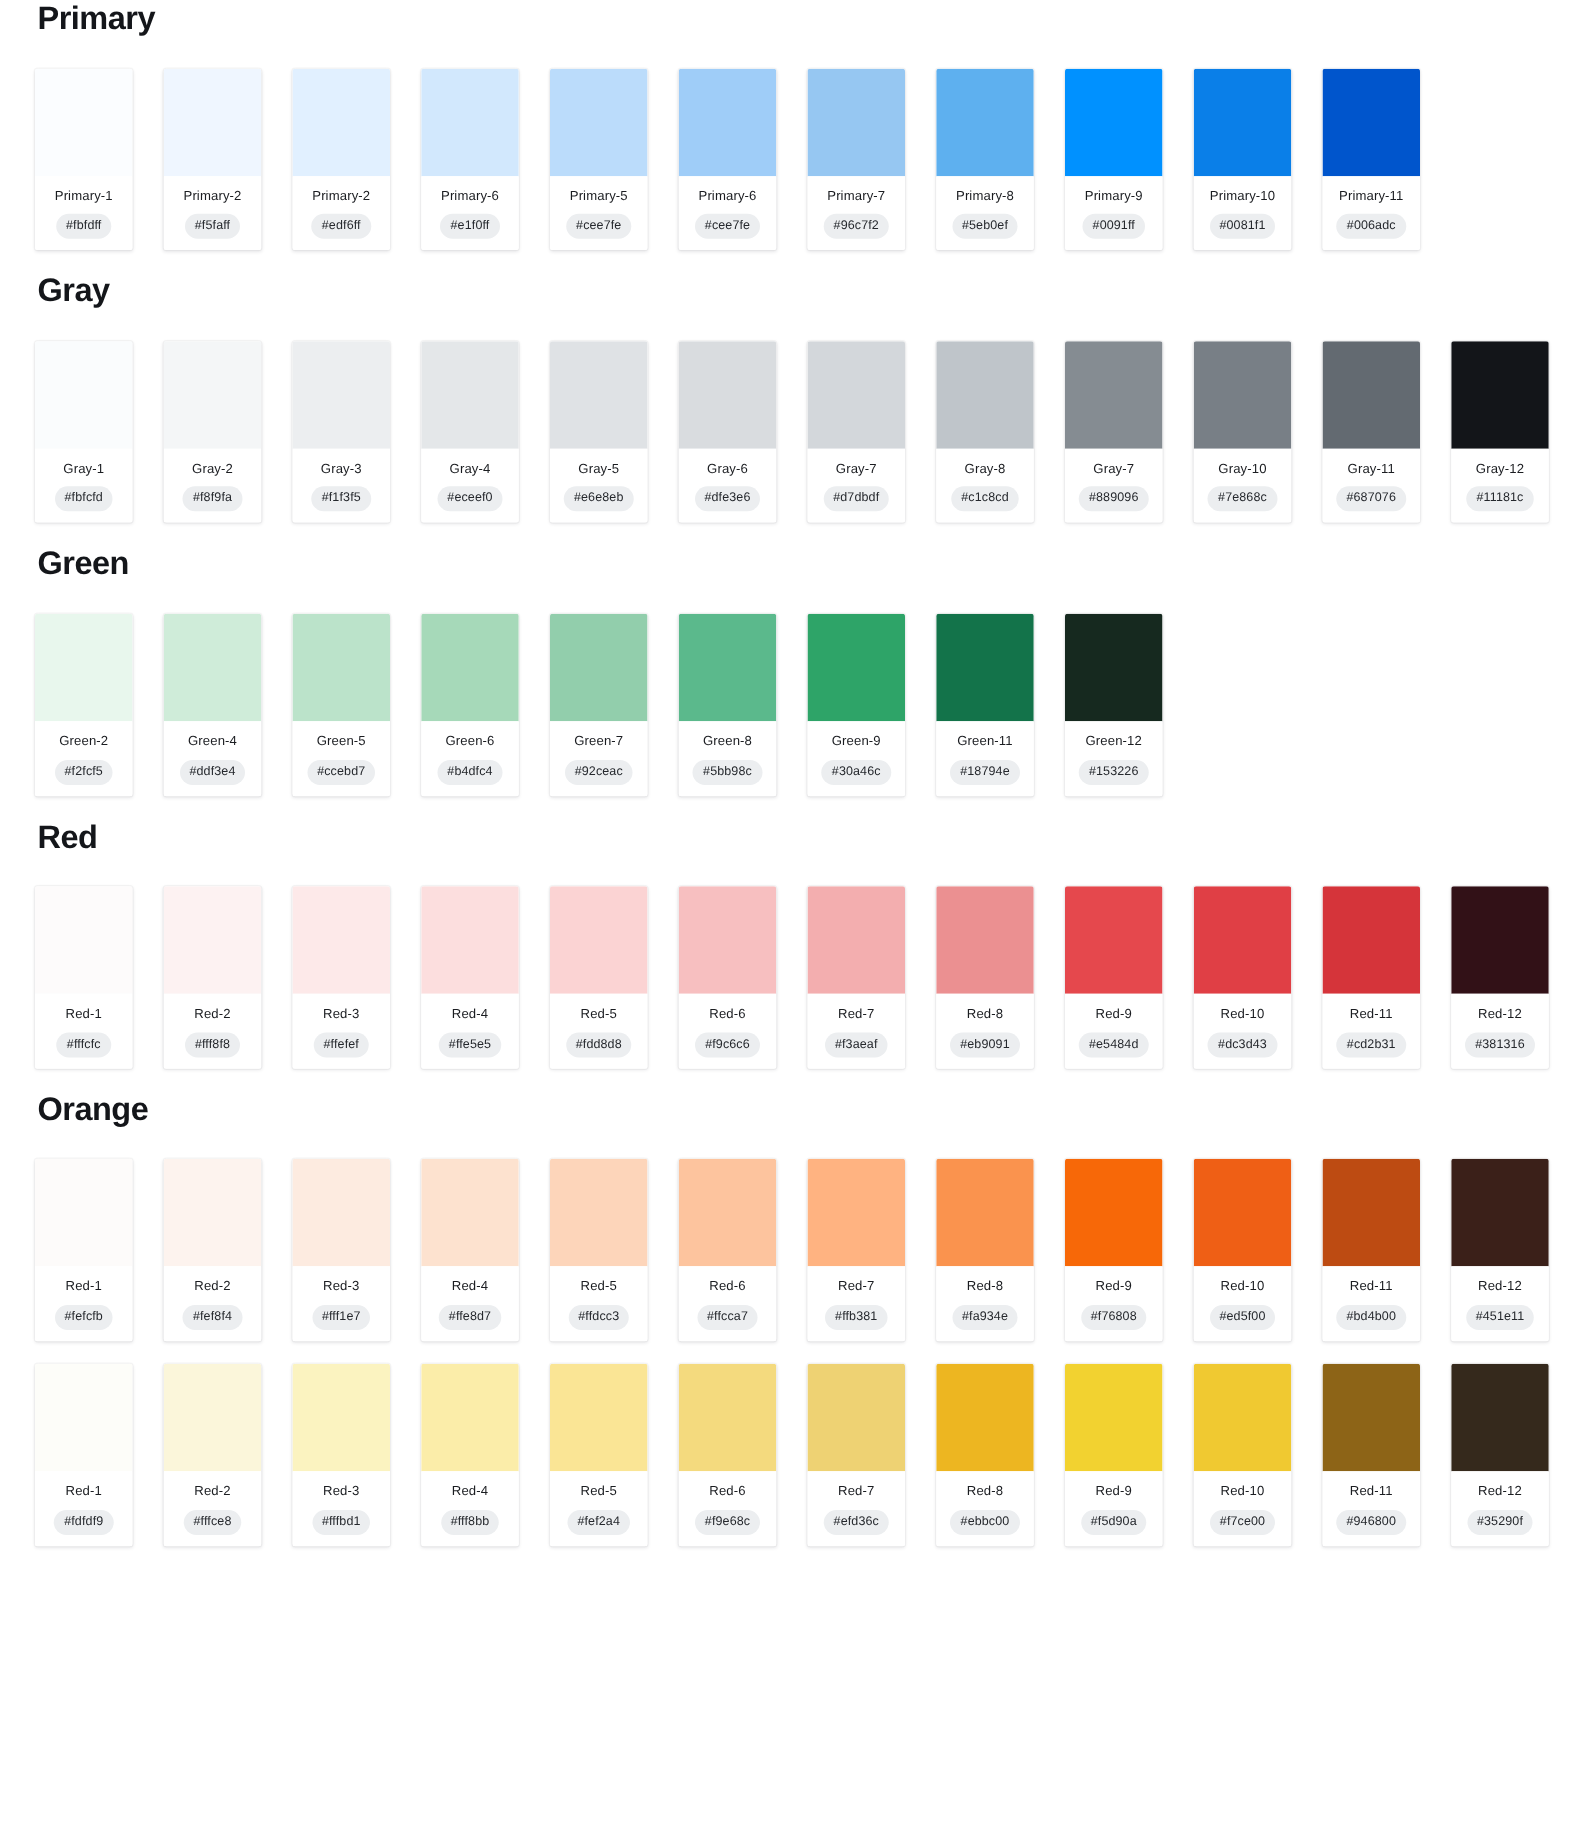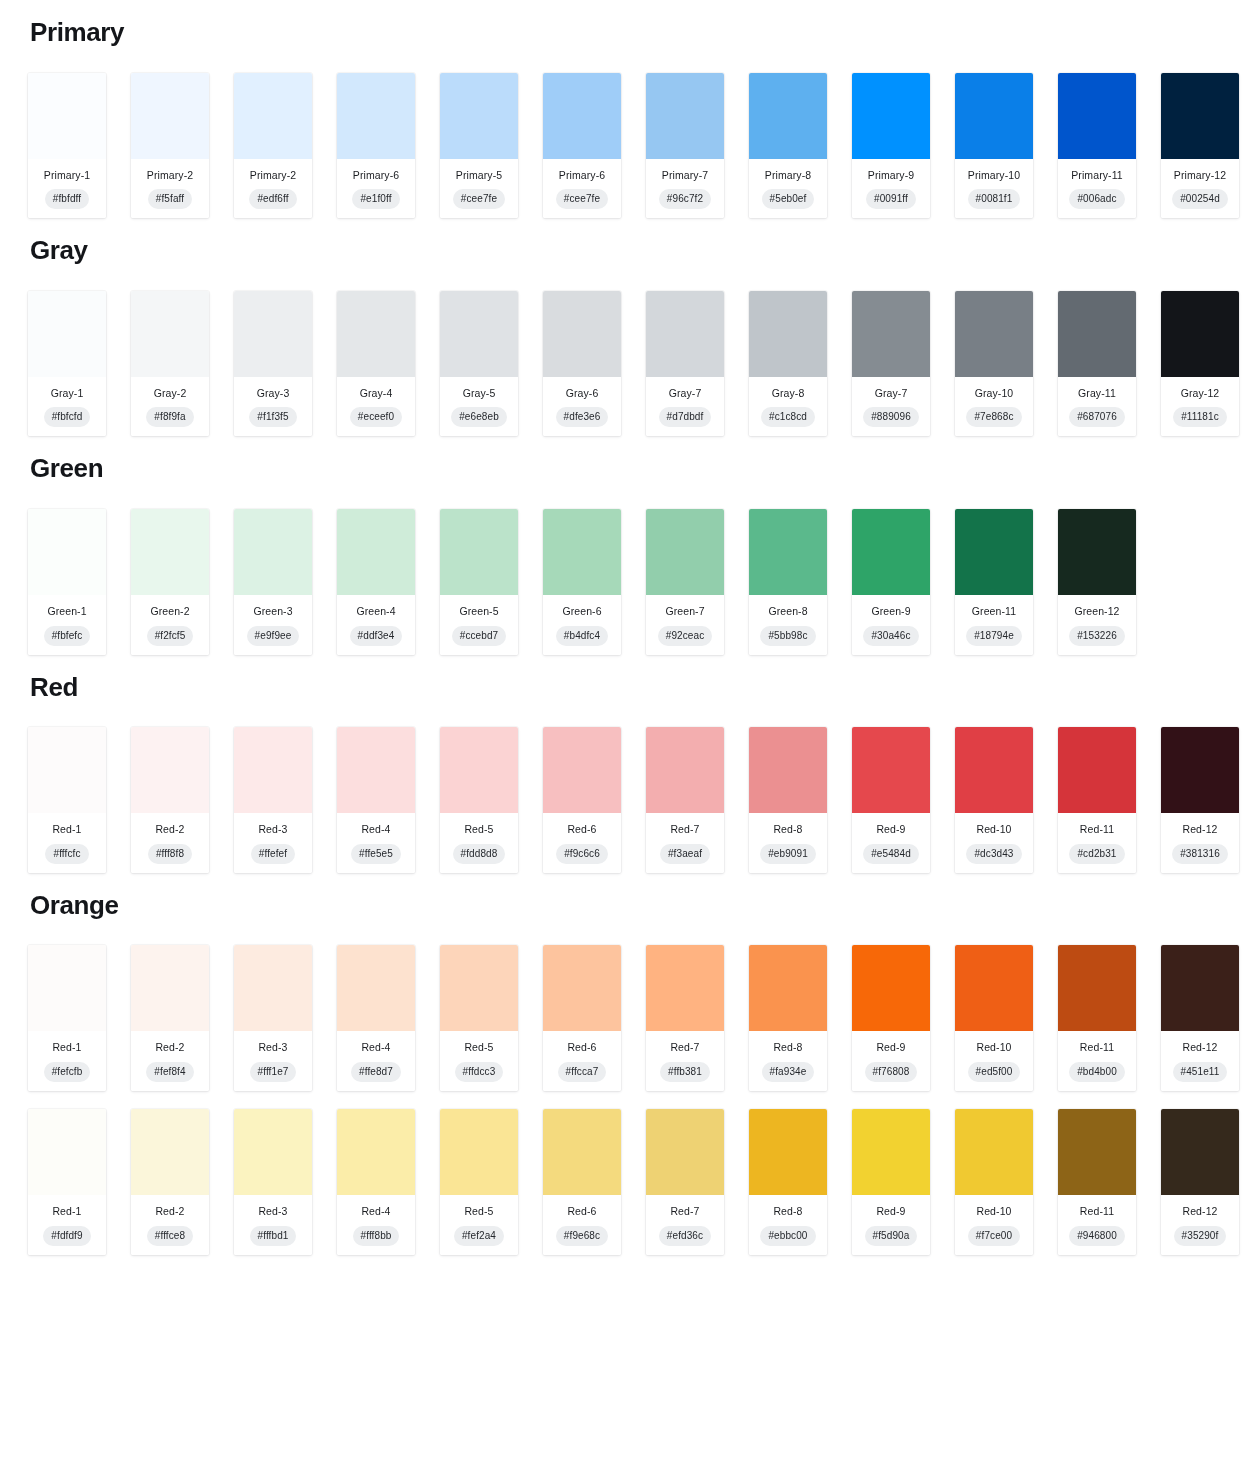--- a/index.html
+++ b/index.html
@@ -11,21 +11,21 @@
   }
   body {
     width: 1260px;
     min-height: 1465px;
     font-family: "Liberation Sans", "DejaVu Sans", sans-serif;
     color: #111111;
     -webkit-font-smoothing: antialiased;
   }
 
   .page {
-    padding: 18px 28px 10px 28px;
+    padding: 0 28px 10px 28px;
   }
 
   .section {
     margin-bottom: 18px;
   }
 
   .section-title {
     font-size: 26px;
     font-weight: bold;
     letter-spacing: -0.4px;
@@ -128,24 +128,20 @@
           <div class="swatch-meta"><div class="swatch-name">Primary-9</div><div class="swatch-hex">#0091ff</div></div>
         </div>
         <div class="swatch-card">
           <div class="swatch-color" style="background-color: rgb(10, 127, 232);"></div>
           <div class="swatch-meta"><div class="swatch-name">Primary-10</div><div class="swatch-hex">#0081f1</div></div>
         </div>
         <div class="swatch-card">
           <div class="swatch-color" style="background-color: rgb(0, 85, 204);"></div>
           <div class="swatch-meta"><div class="swatch-name">Primary-11</div><div class="swatch-hex">#006adc</div></div>
         </div>
-        <div class="swatch-card">
-          <div class="swatch-color" style="background-color: rgb(0, 33, 63);"></div>
-          <div class="swatch-meta"><div class="swatch-name">Primary-12</div><div class="swatch-hex">#00254d</div></div>
-        </div>
       </div>
     </div>
     <div class="section">
       <h2 class="section-title">Gray</h2>
       <div class="swatch-row">
         <div class="swatch-card">
           <div class="swatch-color" style="background-color: rgb(250, 252, 253);"></div>
           <div class="swatch-meta"><div class="swatch-name">Gray-1</div><div class="swatch-hex">#fbfcfd</div></div>
         </div>
         <div class="swatch-card">
@@ -191,32 +187,24 @@
         <div class="swatch-card">
           <div class="swatch-color" style="background-color: rgb(19, 21, 25);"></div>
           <div class="swatch-meta"><div class="swatch-name">Gray-12</div><div class="swatch-hex">#11181c</div></div>
         </div>
       </div>
     </div>
     <div class="section">
       <h2 class="section-title">Green</h2>
       <div class="swatch-row">
         <div class="swatch-card">
-          <div class="swatch-color" style="background-color: rgb(251, 254, 252);"></div>
-          <div class="swatch-meta"><div class="swatch-name">Green-1</div><div class="swatch-hex">#fbfefc</div></div>
-        </div>
-        <div class="swatch-card">
           <div class="swatch-color" style="background-color: rgb(232, 247, 237);"></div>
           <div class="swatch-meta"><div class="swatch-name">Green-2</div><div class="swatch-hex">#f2fcf5</div></div>
         </div>
         <div class="swatch-card">
-          <div class="swatch-color" style="background-color: rgb(220, 242, 228);"></div>
-          <div class="swatch-meta"><div class="swatch-name">Green-3</div><div class="swatch-hex">#e9f9ee</div></div>
-        </div>
-        <div class="swatch-card">
           <div class="swatch-color" style="background-color: rgb(207, 236, 217);"></div>
           <div class="swatch-meta"><div class="swatch-name">Green-4</div><div class="swatch-hex">#ddf3e4</div></div>
         </div>
         <div class="swatch-card">
           <div class="swatch-color" style="background-color: rgb(187, 227, 202);"></div>
           <div class="swatch-meta"><div class="swatch-name">Green-5</div><div class="swatch-hex">#ccebd7</div></div>
         </div>
         <div class="swatch-card">
           <div class="swatch-color" style="background-color: rgb(166, 217, 185);"></div>
           <div class="swatch-meta"><div class="swatch-name">Green-6</div><div class="swatch-hex">#b4dfc4</div></div>

